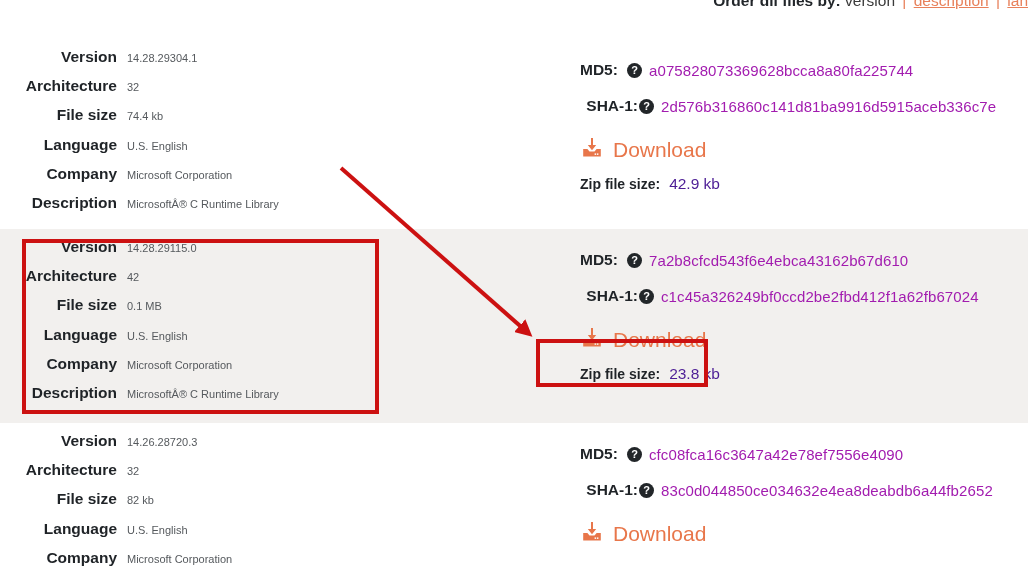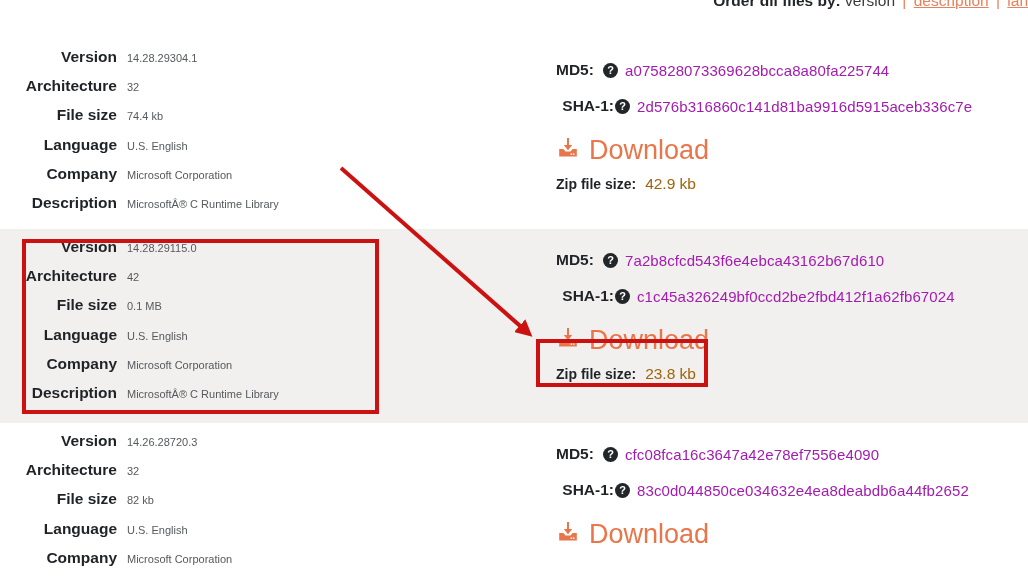--- a/index.html
+++ b/index.html
@@ -81,21 +81,21 @@
   .dvalue {
     padding-left: 10px;
     font-size: 11px;
     color: #55595d;
     white-space: nowrap;
   }
 
   
   .hashes {
     position: absolute;
-    left: 556px;
+    left: 580px;
     top: 0;
   }
   .hrow {
     display: flex;
     align-items: center;
     height: 36px;
   }
   .hlabel {
     font-weight: bold;
     font-size: 15.5px;
@@ -129,37 +129,37 @@
 
   .dl-line {
     display: flex;
     align-items: center;
     height: 34px;
     margin-top: 9px;
   }
   .dl-icon { flex: none; margin-right: 9px; display: block; }
   .dl-text {
     color: #e8764a;
-    font-size: 27px;
+    font-size: 21px;
     cursor: pointer;
   }
   .zip-line {
     display: flex;
     align-items: baseline;
     margin-top: 8px;
     white-space: nowrap;
   }
   .zip-label {
     font-weight: bold;
     font-size: 14px;
     color: #1f2327;
   }
   .zip-val {
     font-size: 15.5px;
-    color: #a16207;
+    color: #4c1d95;
     padding-left: 9px;
   }
 
   
   .anno {
     position: absolute;
     border: 4px solid #cc1111;
     pointer-events: none;
   }
   .anno-arrow {

